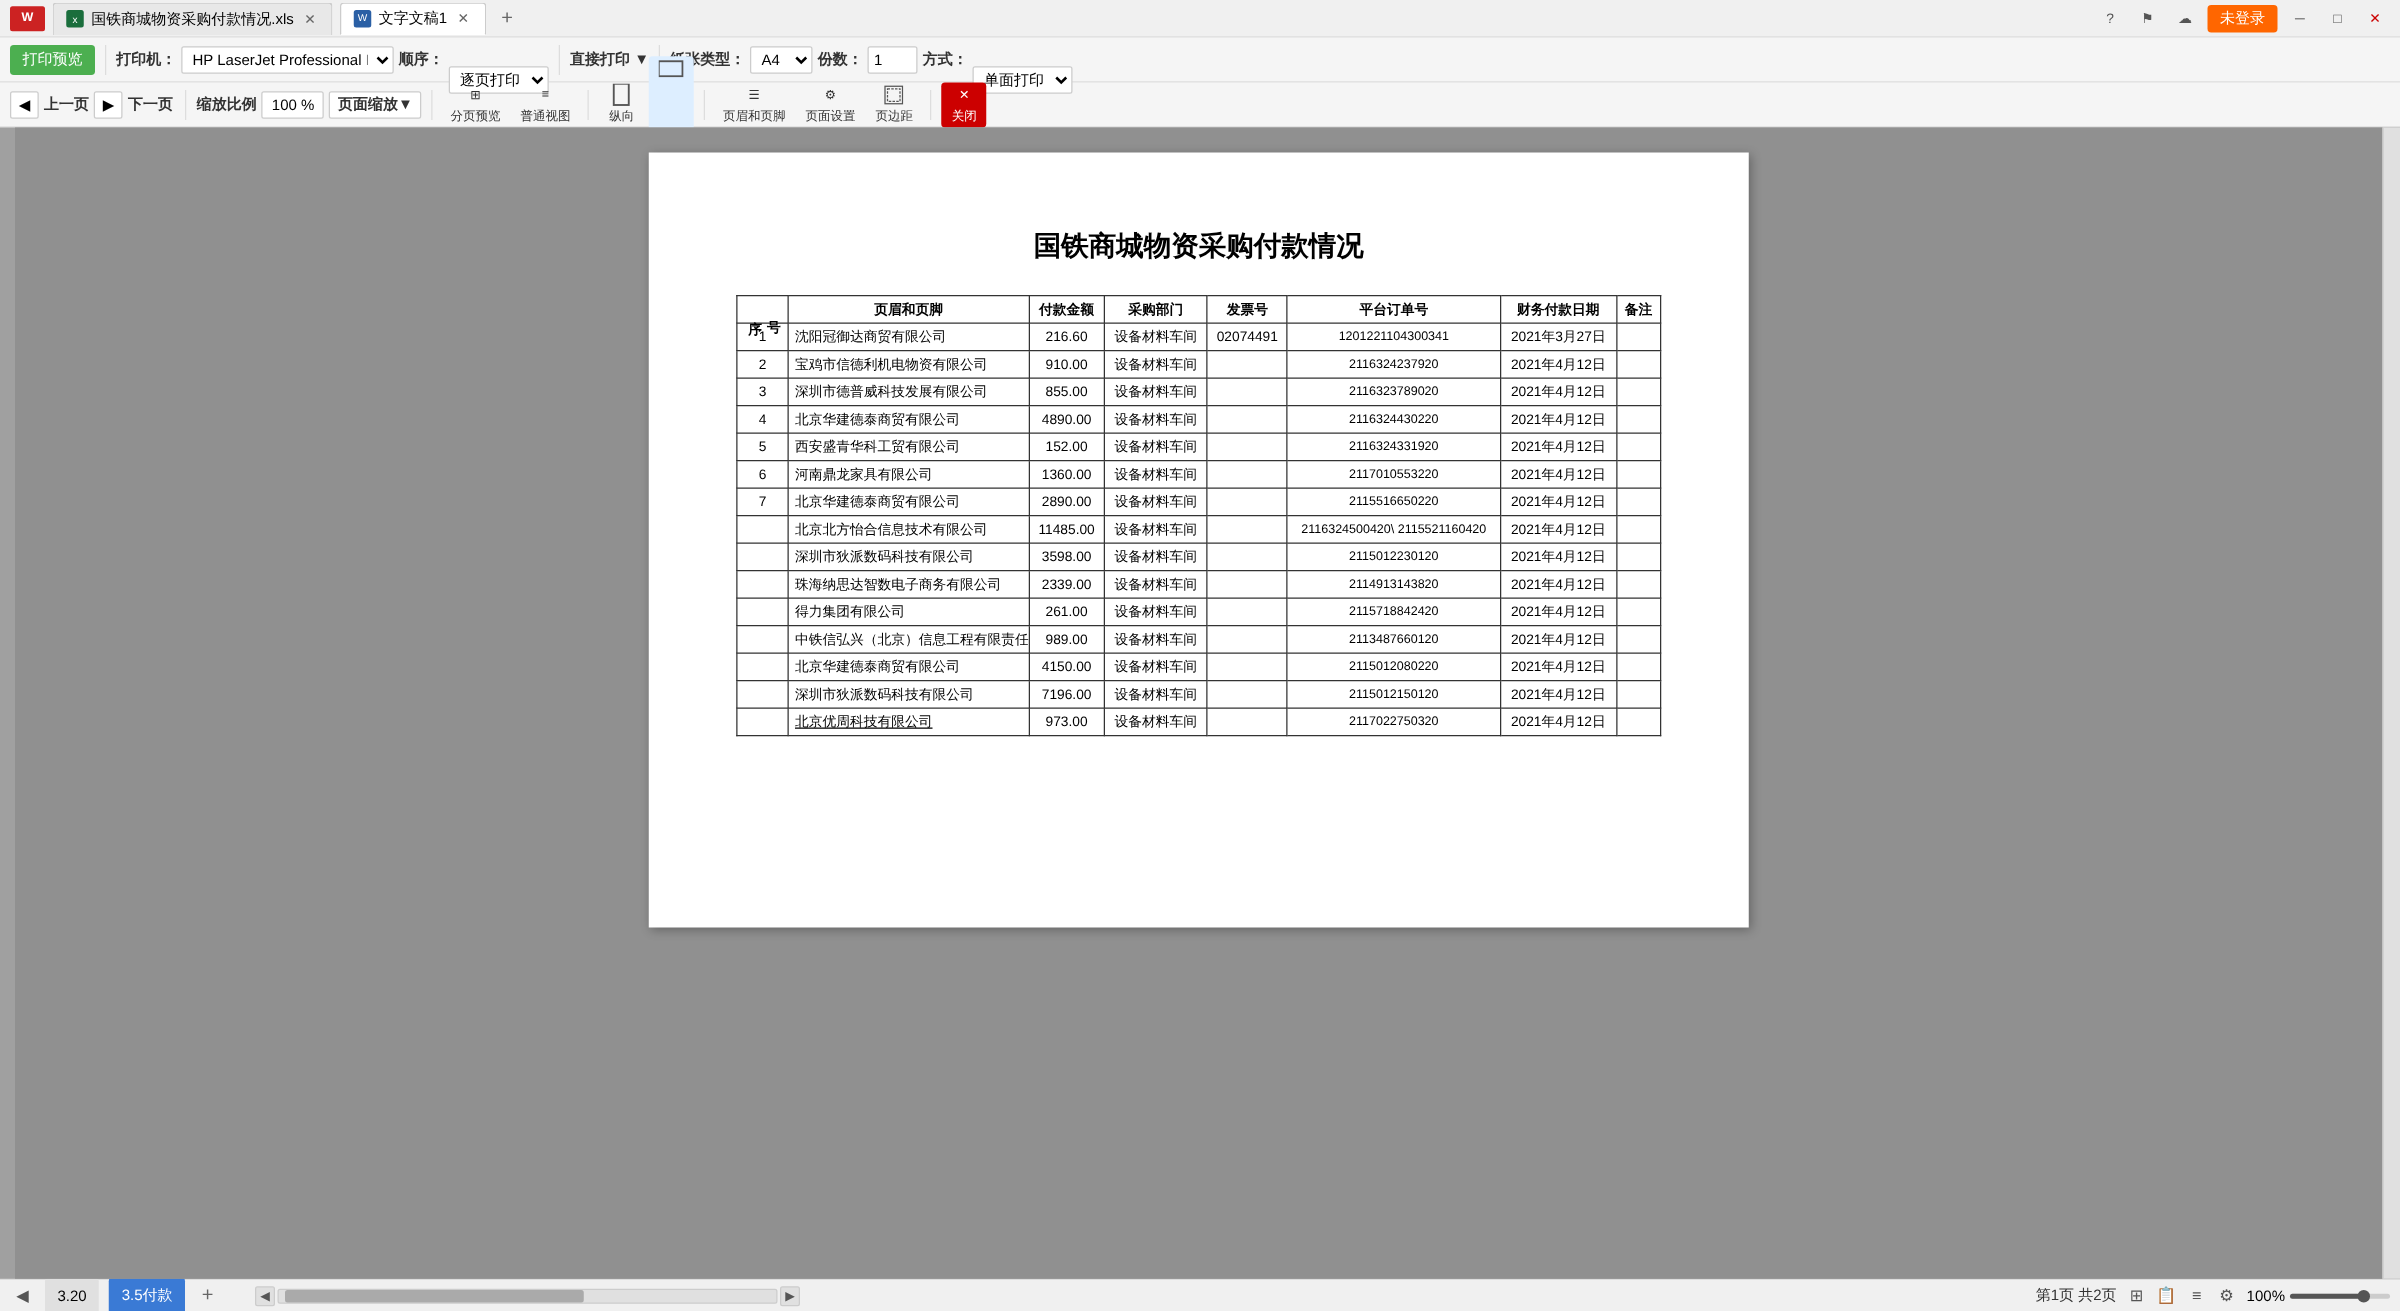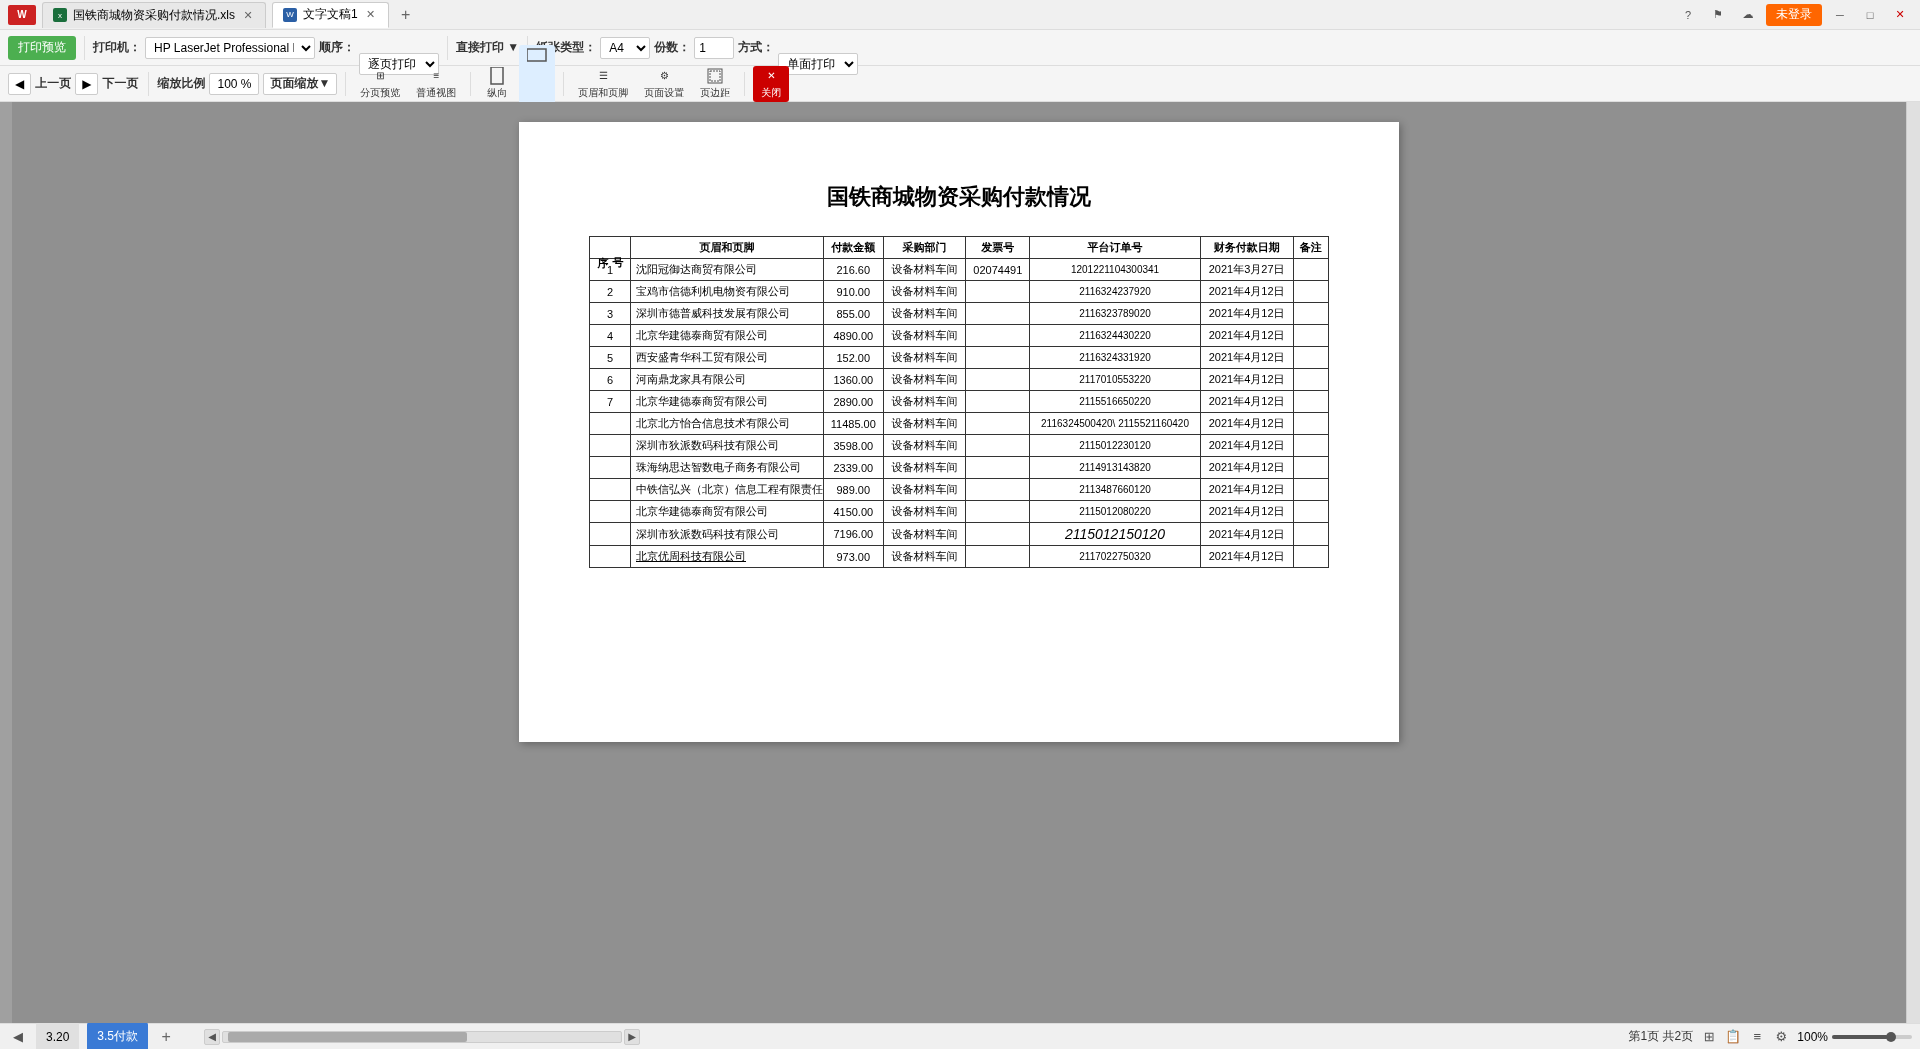--- a/index.html
+++ b/index.html
@@ -442,20 +442,30 @@
       <td class="left-text" style="max-width:180px;overflow:hidden;white-space:nowrap;">珠海纳思达智数电子商务有限公司</td>
       <td>2339.00</td>
       <td>设备材料车间</td>
       <td></td>
       <td style="font-size:10px;">2114913143820</td>
       <td>2021年4月12日</td>
       <td></td>
     </tr>
             <tr>
       <td></td>
+      <td class="left-text" style="max-width:180px;overflow:hidden;white-space:nowrap;">得力集团有限公司</td>
+      <td>261.00</td>
+      <td>设备材料车间</td>
+      <td></td>
+      <td style="font-size:10px;">2115718842420</td>
+      <td>2021年4月12日</td>
+      <td></td>
+    </tr>
+            <tr>
+      <td></td>
       <td class="left-text" style="max-width:180px;overflow:hidden;white-space:nowrap;">中铁信弘兴（北京）信息工程有限责任公司</td>
       <td>989.00</td>
       <td>设备材料车间</td>
       <td></td>
       <td style="font-size:10px;">2113487660120</td>
       <td>2021年4月12日</td>
       <td></td>
     </tr>
             <tr>
       <td></td>
@@ -466,21 +476,21 @@
       <td style="font-size:10px;">2115012080220</td>
       <td>2021年4月12日</td>
       <td></td>
     </tr>
             <tr>
       <td></td>
       <td class="left-text" style="max-width:180px;overflow:hidden;white-space:nowrap;">深圳市狄派数码科技有限公司</td>
       <td>7196.00</td>
       <td>设备材料车间</td>
       <td></td>
-      <td style="font-size:14px;font-style:italic;">2115012150120</td>
+      <td style="font-size:10px;">2115012150120</td>
       <td>2021年4月12日</td>
       <td></td>
     </tr>
             <tr>
       <td></td>
       <td class="left-text" style="max-width:180px;overflow:hidden;white-space:nowrap;text-decoration:underline;">北京优周科技有限公司</td>
       <td>973.00</td>
       <td>设备材料车间</td>
       <td></td>
       <td style="font-size:10px;">2117022750320</td>

